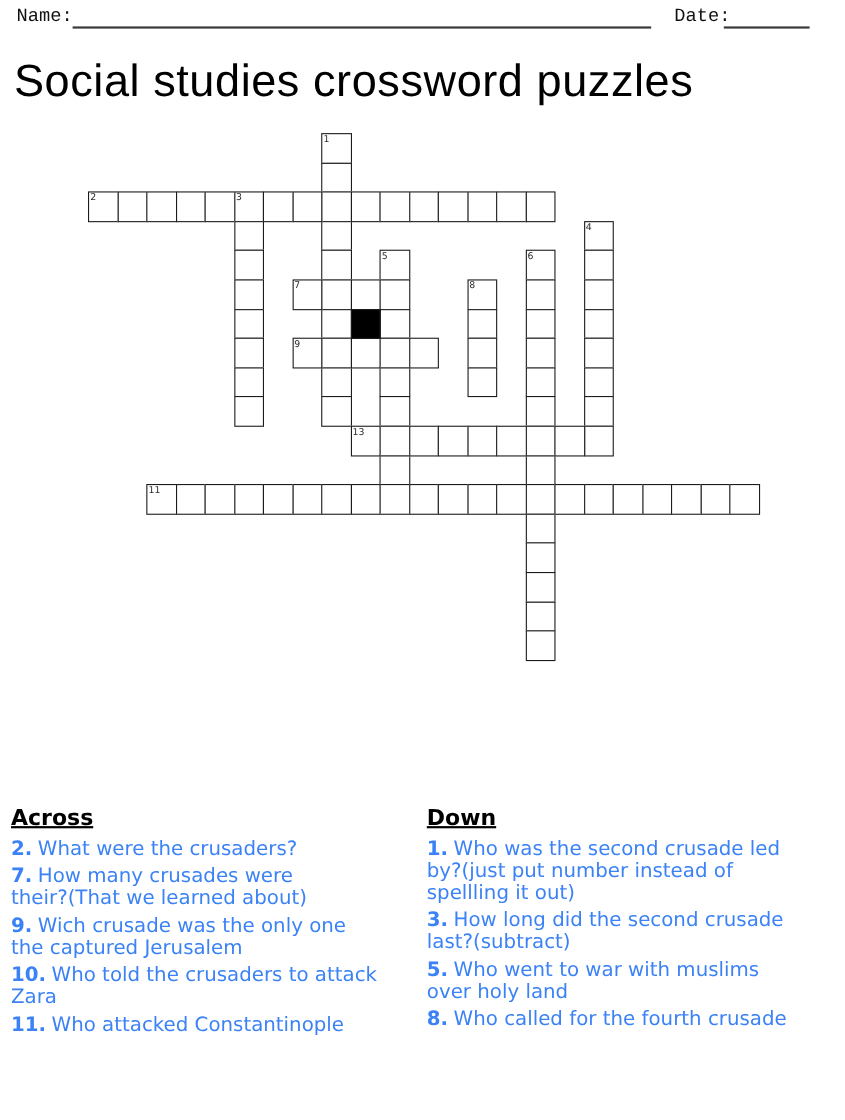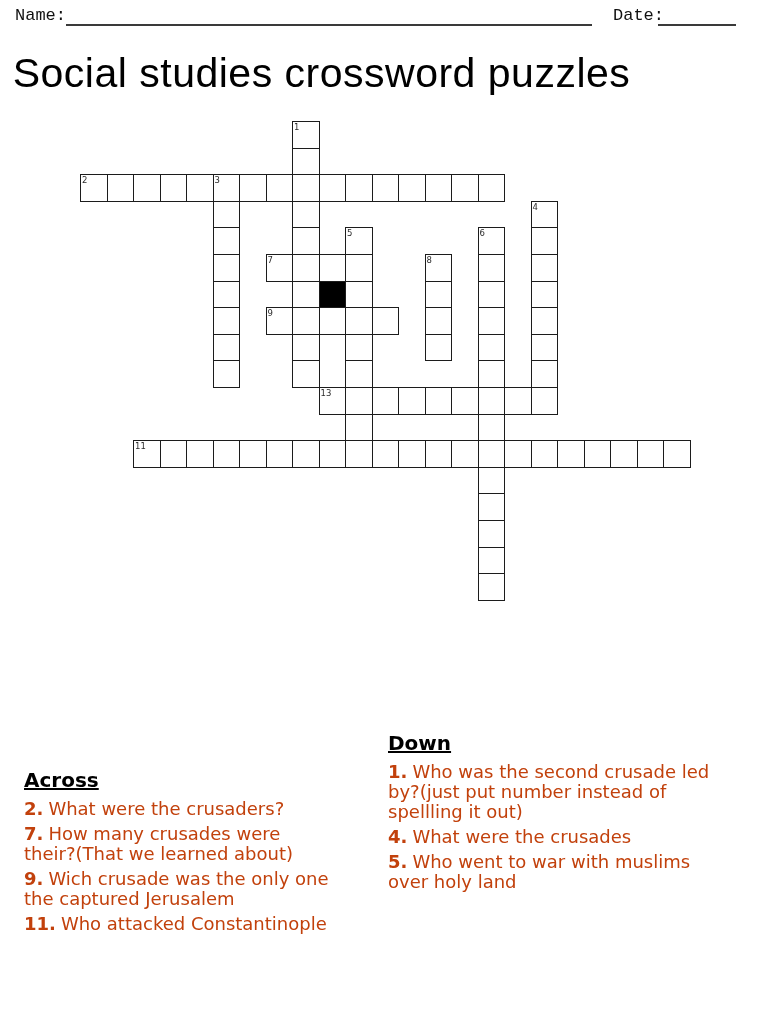--- a/index.html
+++ b/index.html
@@ -29,28 +29,28 @@
     background:#fff;border:1px solid #1c1c1c;
   }
   .cell.black{background:#000;}
   .cellnum{
     position:absolute;top:0;left:1px;
     font-family:"DejaVu Sans",sans-serif;
     font-size:8.5px;line-height:10px;color:#2b2b2b;
   }
   
   .clue-col{position:absolute;top:731px;font-family:"DejaVu Sans",sans-serif;}
-  #across-col{left:24px;width:372px;margin-top:37px;}
+  #across-col{left:10px;width:372px;}
   #down-col{left:388px;width:376px;}
   .clue-heading{
     font-size:20px;font-weight:bold;text-decoration:underline;
     margin:0 0 7px 0;color:#000;
   }
   p.clue{
-    margin:0 0 5px 0;font-size:18px;line-height:20px;color:#c2410c;
+    margin:0 0 5px 0;font-size:18px;line-height:20px;color:#3b82f6;
   }
   p.clue b{margin-right:5px;}
   p.clue .ctext{white-space:pre-line;}
 </style>
 </head>
 <body>
 
 <span id="name-label" class="hdr-label">Name:</span>
 <div id="name-line" class="blank-line"></div>
 <span id="date-label" class="hdr-label">Date:</span>
@@ -181,24 +181,28 @@
     <div class="cell black" style="left: 238.5px; top: 159.6px; width: 27.5px; height: 27.6px;"></div>
   </div>
 
 <div id="across-col" class="clue-col">
   <h2 class="clue-heading">Across</h2>
   <p class="clue"><b>2.</b><span class="ctext">What were the crusaders?</span></p>
   <p class="clue"><b>7.</b><span class="ctext">How many crusades were
 their?(That we learned about)</span></p>
   <p class="clue"><b>9.</b><span class="ctext">Wich crusade was the only one
 the captured Jerusalem</span></p>
+  <p class="clue"><b>10.</b><span class="ctext">Who told the crusaders to attack
+Zara</span></p>
   <p class="clue"><b>11.</b><span class="ctext">Who attacked Constantinople</span></p>
 </div>
 
 <div id="down-col" class="clue-col">
   <h2 class="clue-heading">Down</h2>
   <p class="clue"><b>1.</b><span class="ctext">Who was the second crusade led
 by?(just put number instead of
 spellling it out)</span></p>
-  <p class="clue"><b>4.</b><span class="ctext">What were the crusades</span></p>
+  <p class="clue"><b>3.</b><span class="ctext">How long did the second crusade
+last?(subtract)</span></p>
   <p class="clue"><b>5.</b><span class="ctext">Who went to war with muslims
 over holy land</span></p>
+  <p class="clue"><b>8.</b><span class="ctext">Who called for the fourth crusade</span></p>
 </div>
 
 </body></html>

